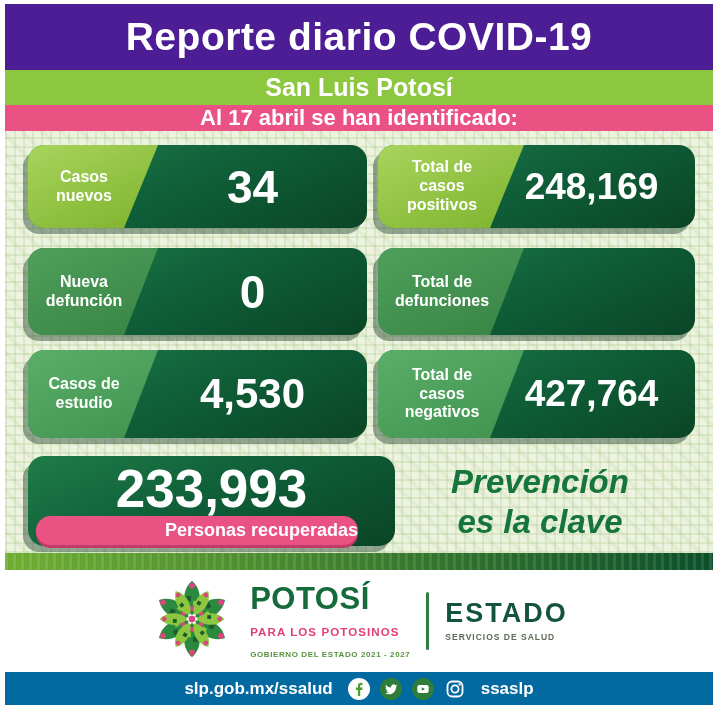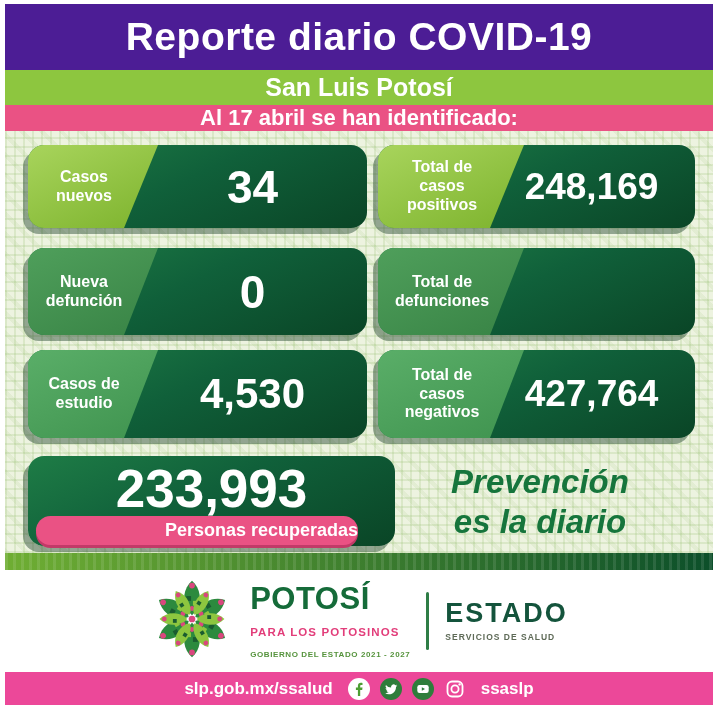--- a/index.html
+++ b/index.html
@@ -69,21 +69,21 @@
     display:flex;align-items:center;justify-content:center;gap:16px;}
   .potosi-block{display:flex;flex-direction:column;align-items:flex-start;gap:12px;}
   .potosi-title{color:#156b39;font-size:31px;font-weight:bold;letter-spacing:.5px;line-height:1;}
   .potosi-sub{color:#e23d7a;font-size:11.5px;font-weight:bold;letter-spacing:1.1px;}
   .potosi-cap{color:#55933c;font-size:8px;font-weight:bold;letter-spacing:.6px;}
   .divider{width:3px;height:58px;background:#2e7d46;border-radius:2px;}
   .salud-block{display:flex;flex-direction:column;align-items:flex-start;gap:5px;}
   .salud-title{color:#14543c;font-size:27px;font-weight:bold;letter-spacing:2px;line-height:1;}
   .salud-sub{color:#5e6a57;font-size:8.5px;font-weight:bold;letter-spacing:1px;}
   
-  .bottombar{left:5px;right:5px;top:672px;height:33px;background:#ec4899;
+  .bottombar{left:5px;right:5px;top:672px;height:33px;background:#0369a1;
     display:flex;align-items:center;justify-content:center;gap:10px;}
   .bottombar .url,.bottombar .handle{color:#fff;font-weight:bold;font-size:17px;}
   .icons{display:flex;align-items:center;gap:8px;margin:0 4px;}
   .icons svg{display:block;}
 </style>
 </head>
 <body>
 
 <div id="app">
 
@@ -146,21 +146,21 @@
   </div>
 
   <div class="abs big-card">
     <div class="big-num">233,993</div>
   </div>
   <div class="abs pill">
     <div class="t">Personas recuperadas</div>
   </div>
 
   <div class="abs motto">Prevención
-es la diario</div>
+es la clave</div>
 
   <div class="abs band"></div>
 
   <div class="abs footer">
     <span>
       <svg width="84" height="84" viewBox="-44 -44 88 88">
         <defs>
           <g id="petalA">
             <path d="M0,-40 C9,-32 11,-19 4,-8 L0,-4 L-4,-8 C-11,-19 -9,-32 0,-40Z" fill="#2c8a3e"></path>
             <circle cx="0" cy="-35" r="3" fill="#d9477e"></circle>

